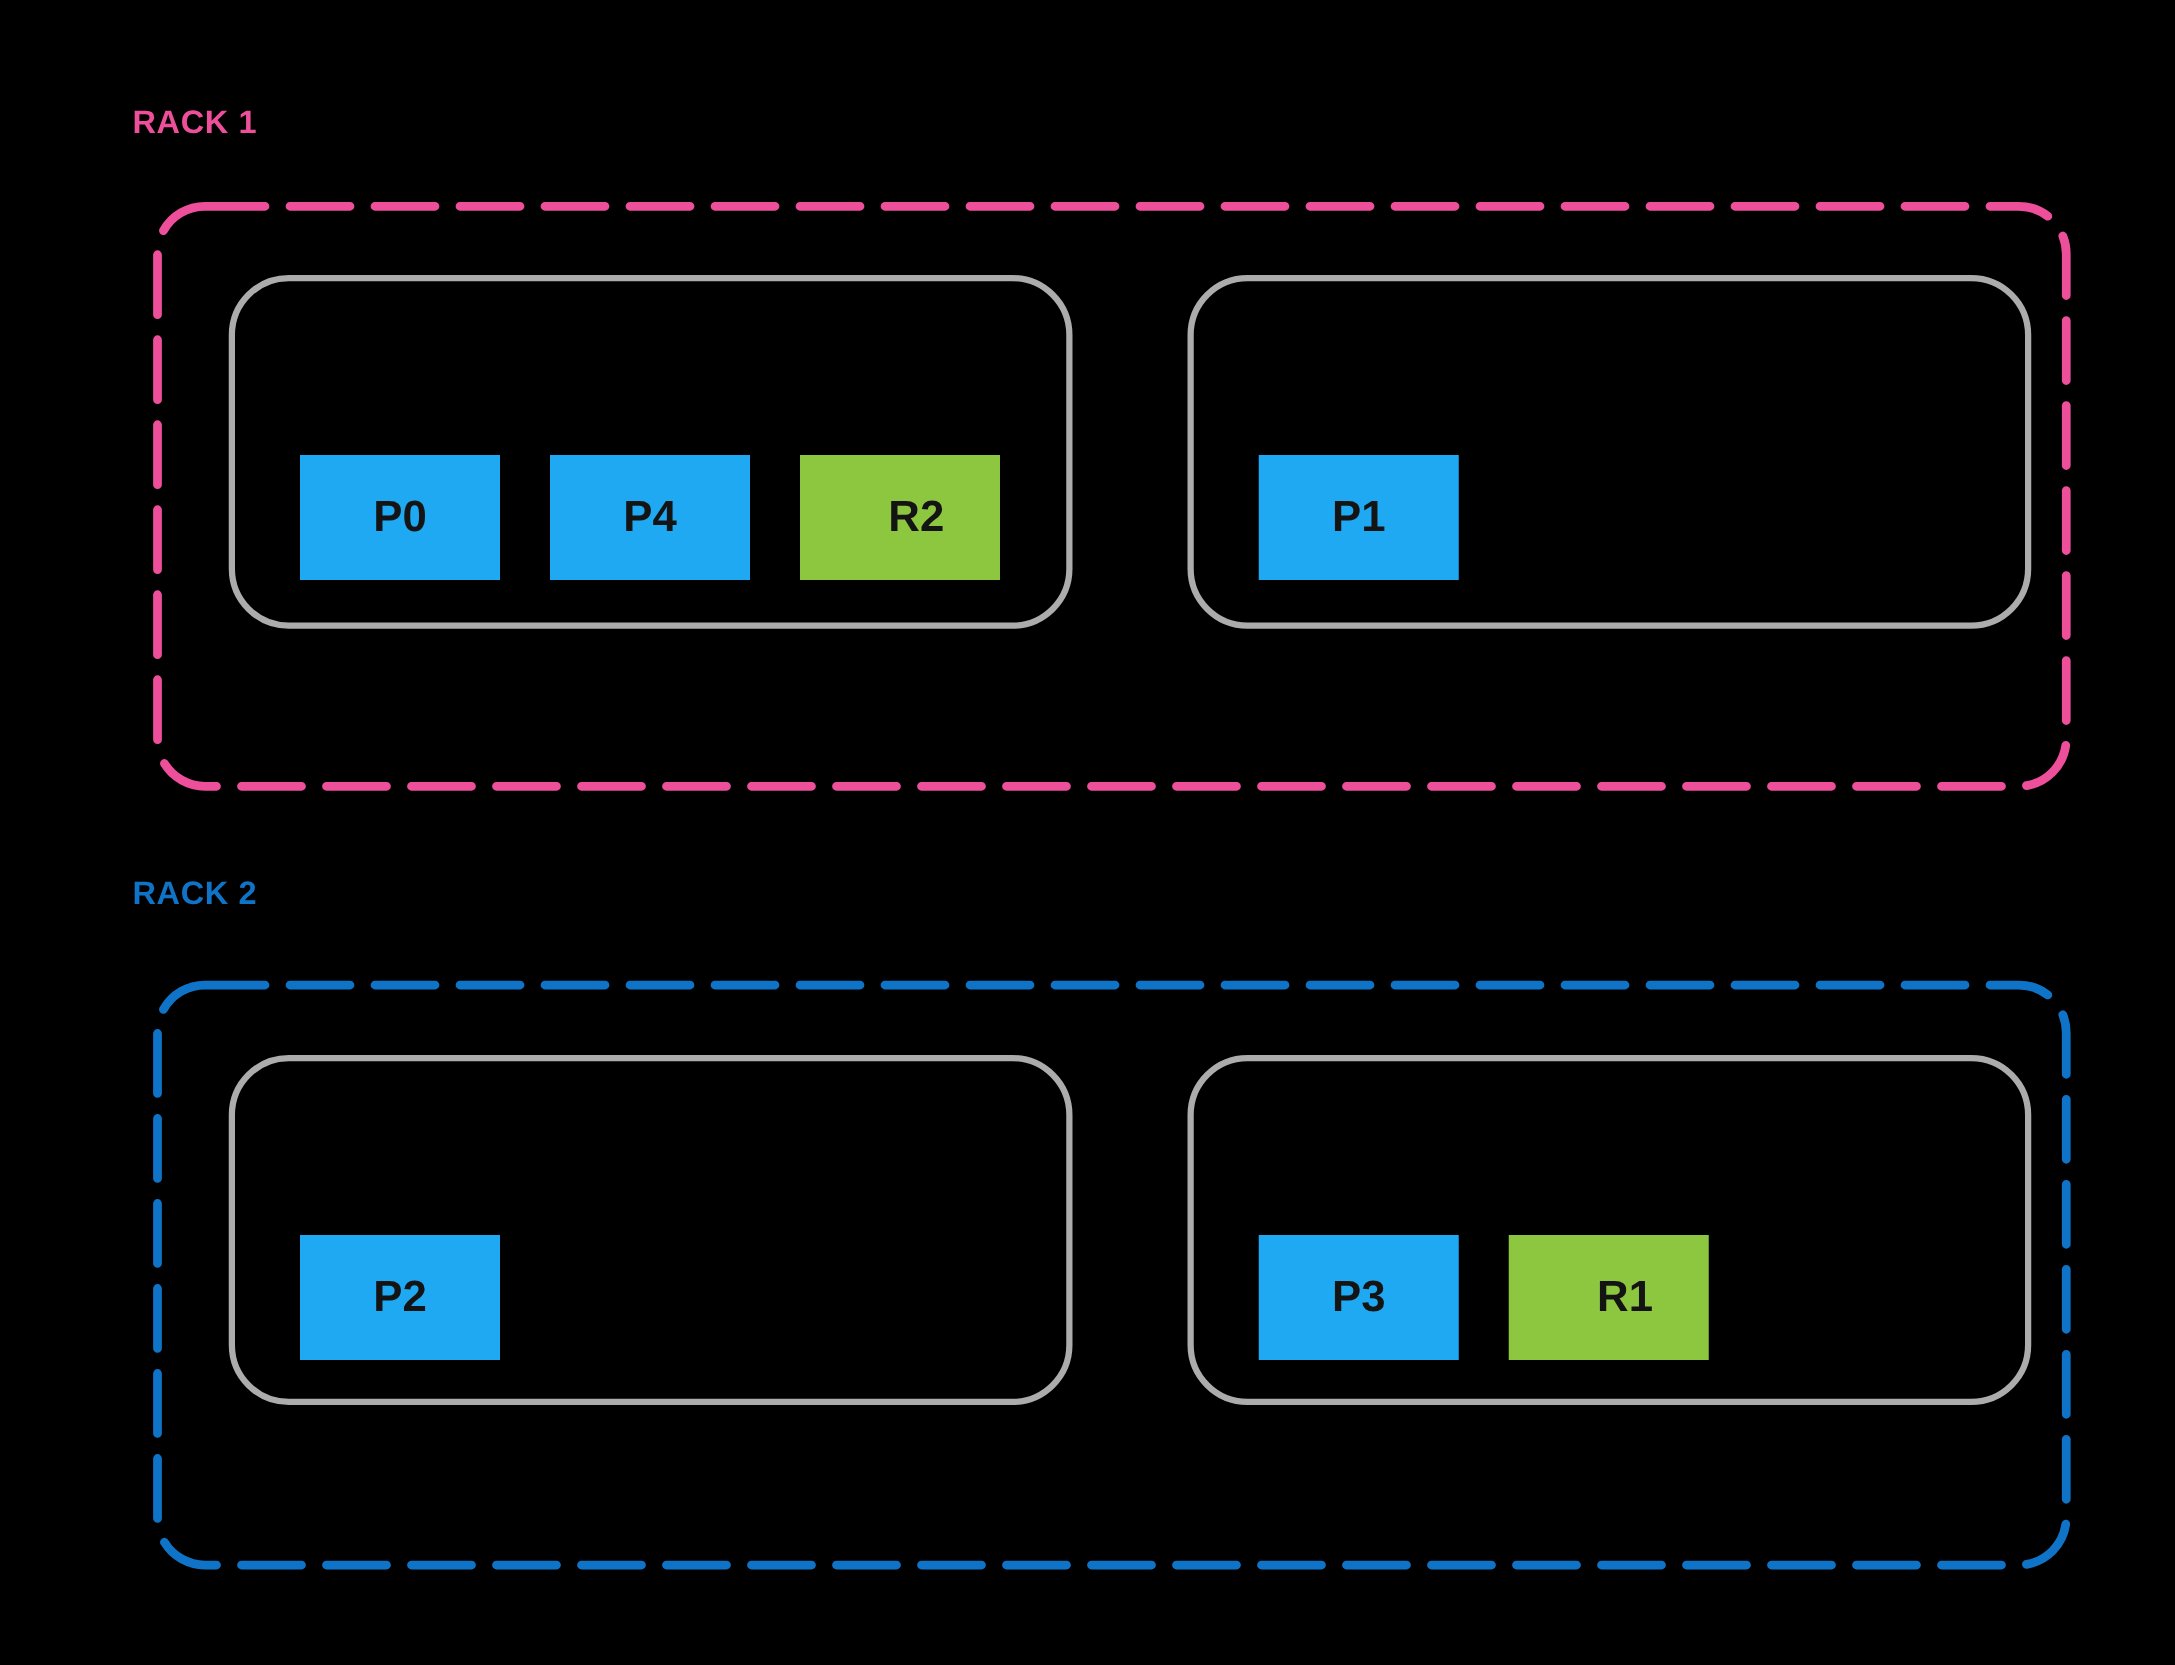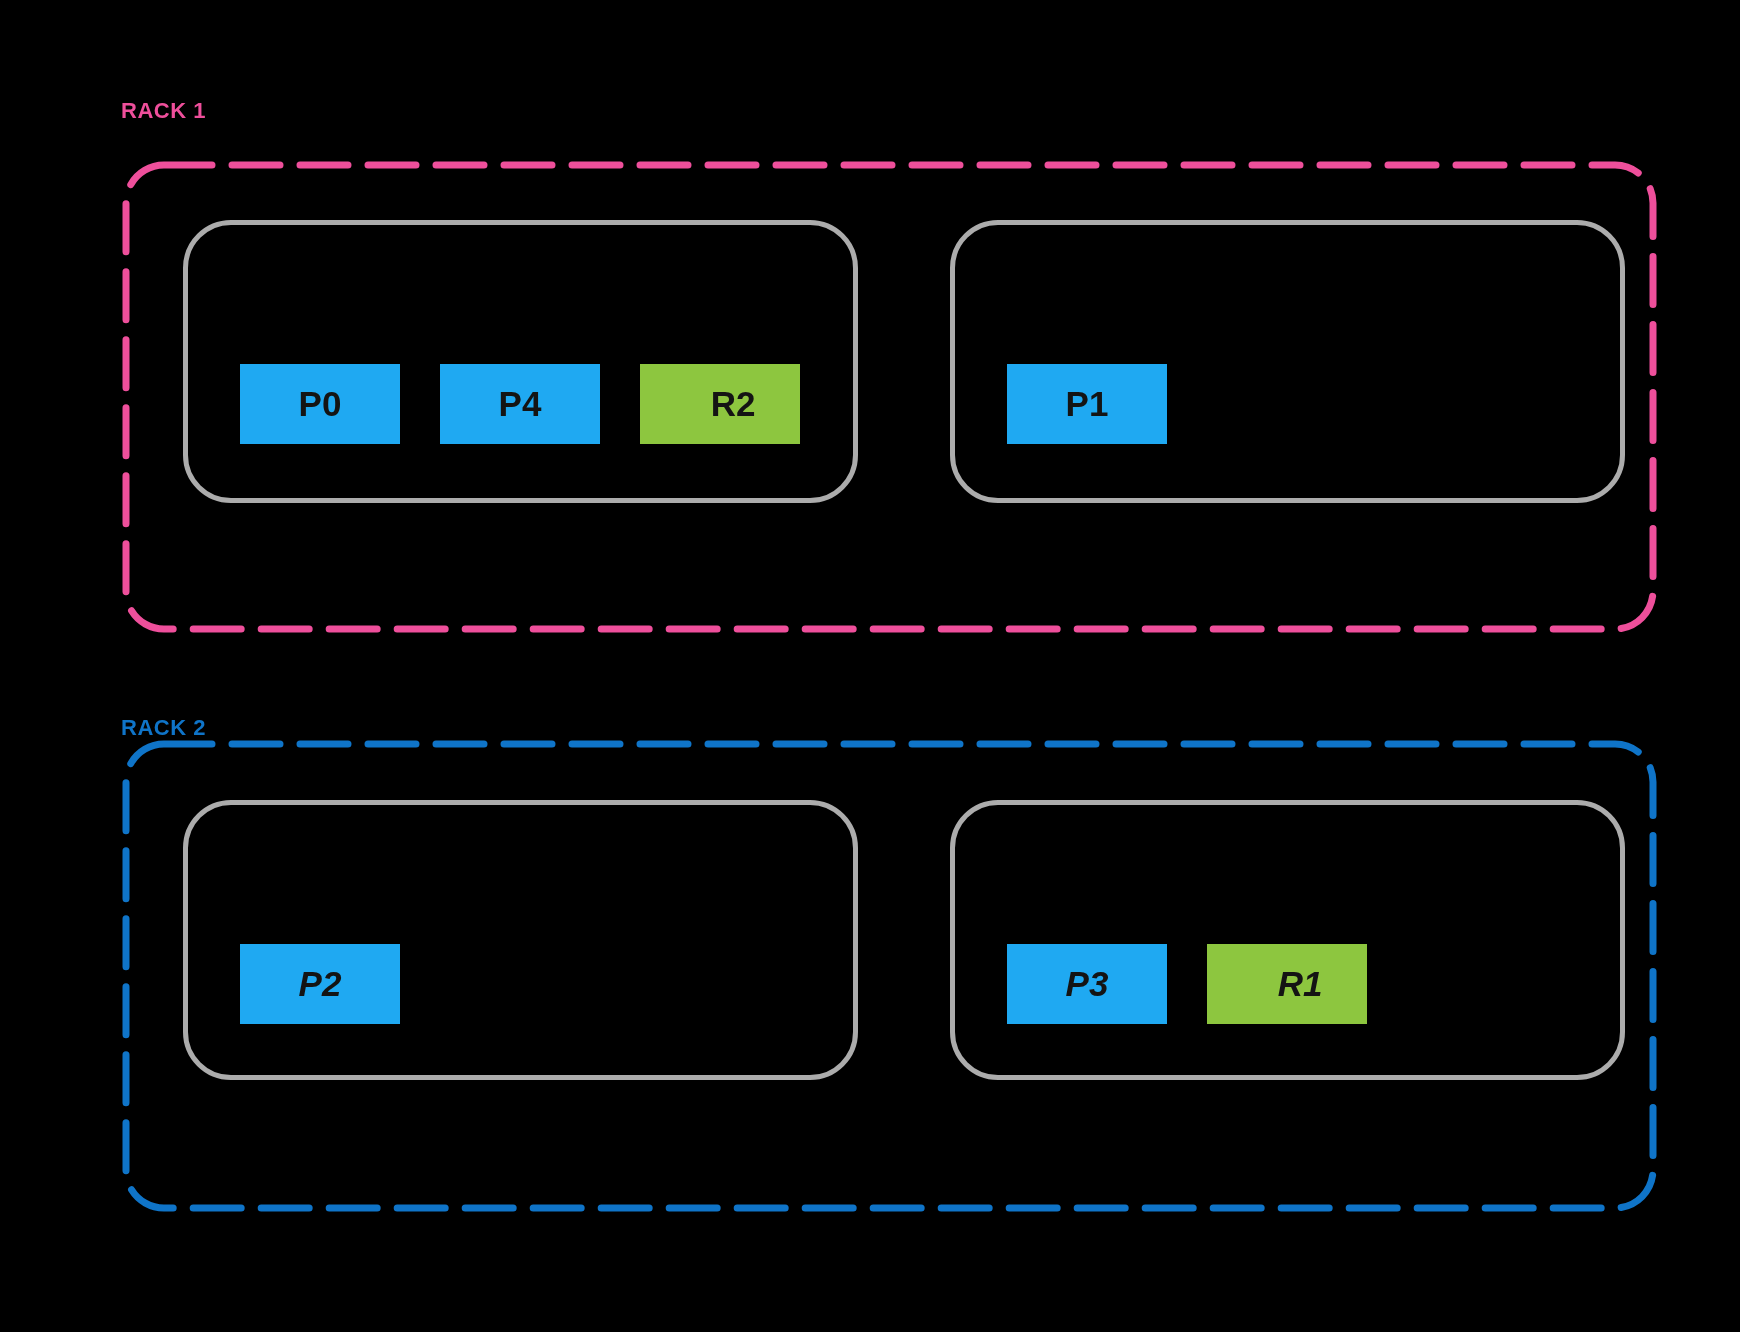--- a/index.html
+++ b/index.html
@@ -15,37 +15,36 @@
   html,body{background:var(--background);}
   body{font-family:"Liberation Sans", sans-serif;}
   #canvas{
     position:relative;
     width:1740px;height:1332px;
     background:var(--background);
     overflow:hidden;
   }
   .rack-label{
     position:absolute;
-    left:121px;
-    font-size:22px;
+    left:106px;
+    font-size:26px;
     font-weight:bold;
     letter-spacing:0.5px;
     white-space:nowrap;
-    margin-top:16px;
   }
   .rack1-label{top:82px;color:var(--rack1-accent);}
   .rack2-label{top:699px;color:var(--rack2-accent);}
   .rack-outline{
     position:absolute;
     left:122px;
     width:1535px;
     height:472px;
   }
   .rack1-outline{top:161px;}
-  .rack2-outline{top:740px;font-style:italic;}
+  .rack2-outline{top:784px;}
   .dash-svg{
     position:absolute;
     inset:0;
     width:100%;height:100%;
     display:block;
   }
   .dash-rect{
     fill:none;
     stroke-width:7;
     stroke-dasharray:48 20;
@@ -62,21 +61,21 @@
     background:transparent;
   }
   .rack1-outline .node{top:59px;height:283px;}
   .rack2-outline .node{top:60px;height:280px;}
   .node-left{left:61px;}
   .node-right{left:800px;margin-left:28px;}
   .chip{
     position:absolute;
     top:139px;
     width:160px;
-    height:80px;
+    height:100px;
     display:flex;
     align-items:center;
     justify-content:center;
     font-size:35px;
     font-weight:bold;
     color:var(--chip-text);
   }
   .chip.primary{background:var(--primary-shard);}
   .chip.replica{background:var(--replica-shard);padding-left:26px;}
   .chip.pos-1{left:52px;}

